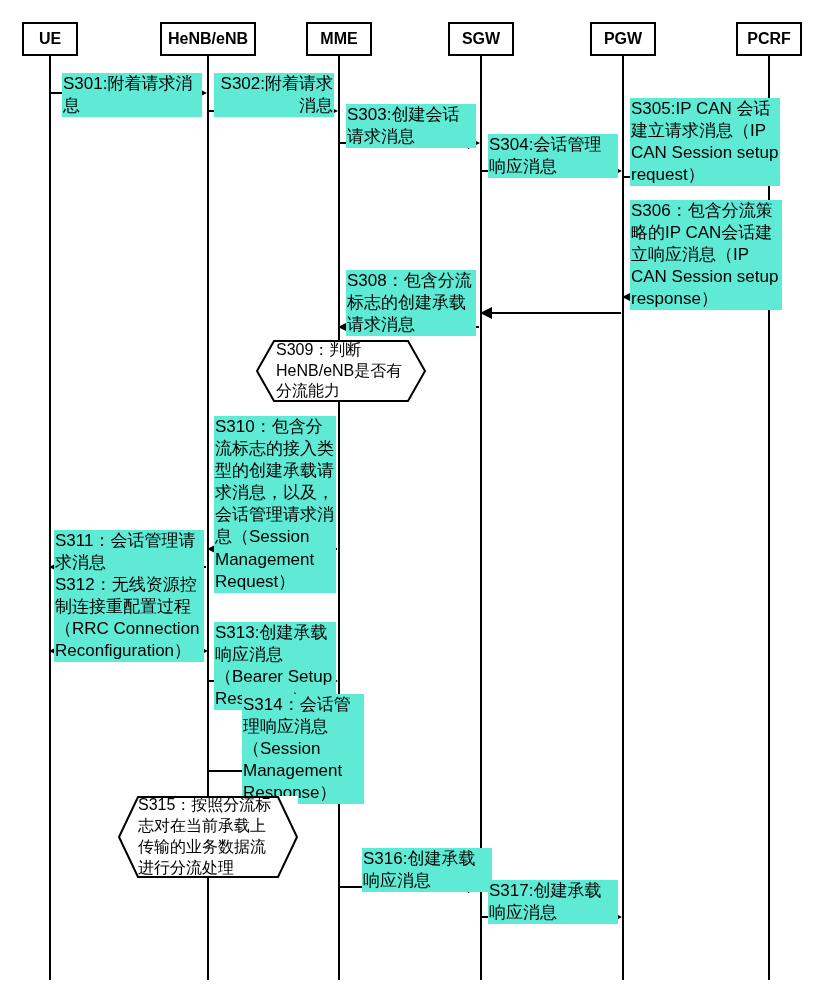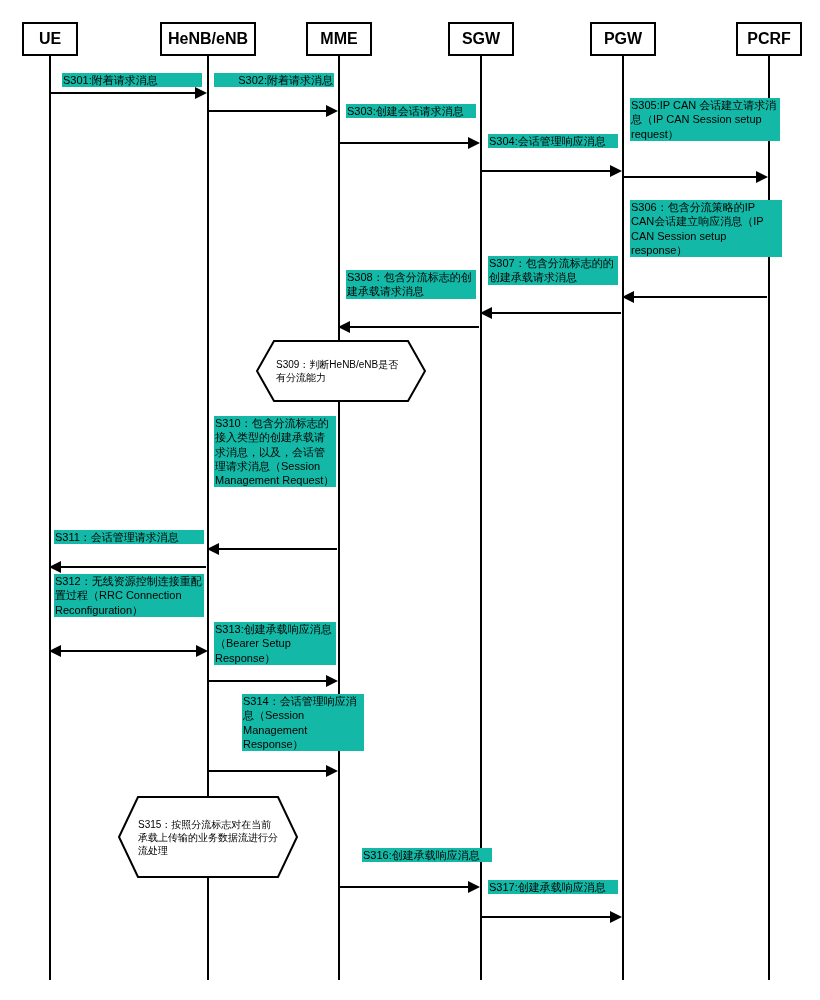--- a/index.html
+++ b/index.html
@@ -36,39 +36,39 @@
     width: 0; height: 0;
     border-top: 6px solid transparent;
     border-bottom: 6px solid transparent;
     top: -5px;
   }
   .arrow.right::after { right: -2px; border-left: 12px solid #000; }
   .arrow.left::after  { left: -2px;  border-right: 12px solid #000; }
 
   .msg {
     position: absolute;
-    font-size: 11px;
+    font-size: 17px;
     line-height: 1.3;
-    background: #14b8a6;
+    background: #5eead4;
     z-index: 4;
     padding: 0 1px;
   }
   .hex {
     position: absolute;
     background: #fff;
     z-index: 4;
   }
   .hex svg { width: 100%; height: 100%; display: block; }
   .hex-label {
     position: absolute;
     left: 20px; right: 20px; top: 0; bottom: 0;
     display: flex;
     align-items: center;
     justify-content: center;
-    font-size: 10px;
+    font-size: 16px;
     line-height: 1.3;
     text-align: left;
   }
 </style>
 </head>
 <body>
 
 <div class="canvas">
 
   <div class="participant-box" style="left:22px;  width:56px;"><span>UE</span></div>
@@ -96,21 +96,20 @@
 
   <div class="msg" style="left:488px; top:134px; width:130px;">S304:会话管理响应消息</div>
   <div class="arrow right" style="left:481px; top:170px; width:139px;"></div>
 
   <div class="msg" style="left:630px; top:98px; width:150px;">S305:IP CAN 会话建立请求消息（IP CAN Session setup request）</div>
   <div class="arrow right" style="left:623px; top:176px; width:143px;"></div>
 
   <div class="msg" style="left:630px; top:200px; width:152px;">S306：包含分流策略的IP CAN会话建立响应消息（IP CAN Session setup response）</div>
   <div class="arrow left" style="left:624px; top:296px; width:143px;"></div>
 
-  <div class="msg" style="left:488px; top:256px; width:130px;">S307：包含分流标志的的创建承载请求消息</div>
   <div class="arrow left" style="left:482px; top:312px; width:139px;"></div>
 
   <div class="msg" style="left:346px; top:270px; width:130px;">S308：包含分流标志的创建承载请求消息</div>
   <div class="arrow left" style="left:340px; top:326px; width:139px;"></div>
 
   <div class="hex" style="left:256px; top:340px; width:170px; height:62px;">
     <svg viewBox="0 0 170 62" preserveAspectRatio="none">
       <polygon points="18,1 152,1 169,31 152,61 18,61 1,31" fill="#fff" stroke="#000" stroke-width="2"></polygon>
     </svg>
     <div class="hex-label">S309：判断HeNB/eNB是否有分流能力</div>

